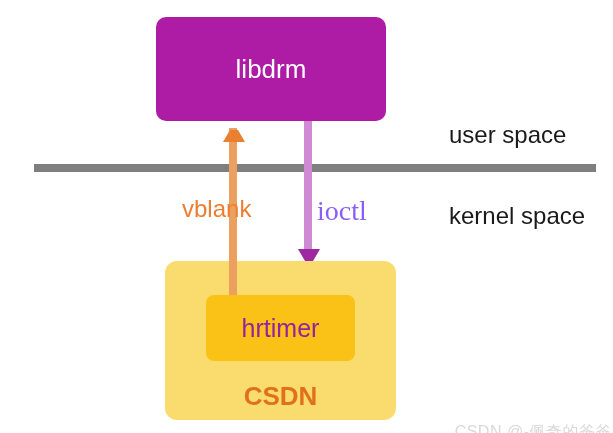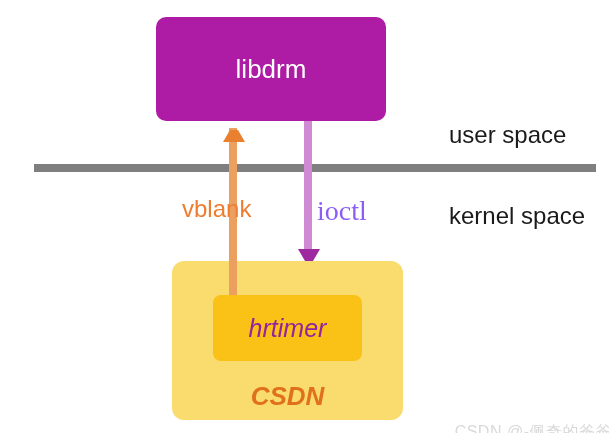--- a/index.html
+++ b/index.html
@@ -20,25 +20,24 @@
     left: 148px; top: 9px;
     width: 230px; height: 104px;
     background: #ae1ba5;
     border-radius: 10px;
     display: flex; align-items: center; justify-content: center;
     color: #ffffff;
     font-size: 26px;
   }
   .box-vkms {
     position: absolute;
-    left: 164px; top: 253px;
+    left: 157px; top: 253px;
     width: 231px; height: 159px;
     background: #fadc6e;
     border-radius: 12px;
-    font-style: italic;
   }
   .box-hrtimer {
     position: absolute;
     left: 41px; top: 34px;
     width: 149px; height: 66px;
     background: #fac116;
     border-radius: 8px;
     display: flex; align-items: center; justify-content: center;
     color: #93239e;
     font-size: 25px;

